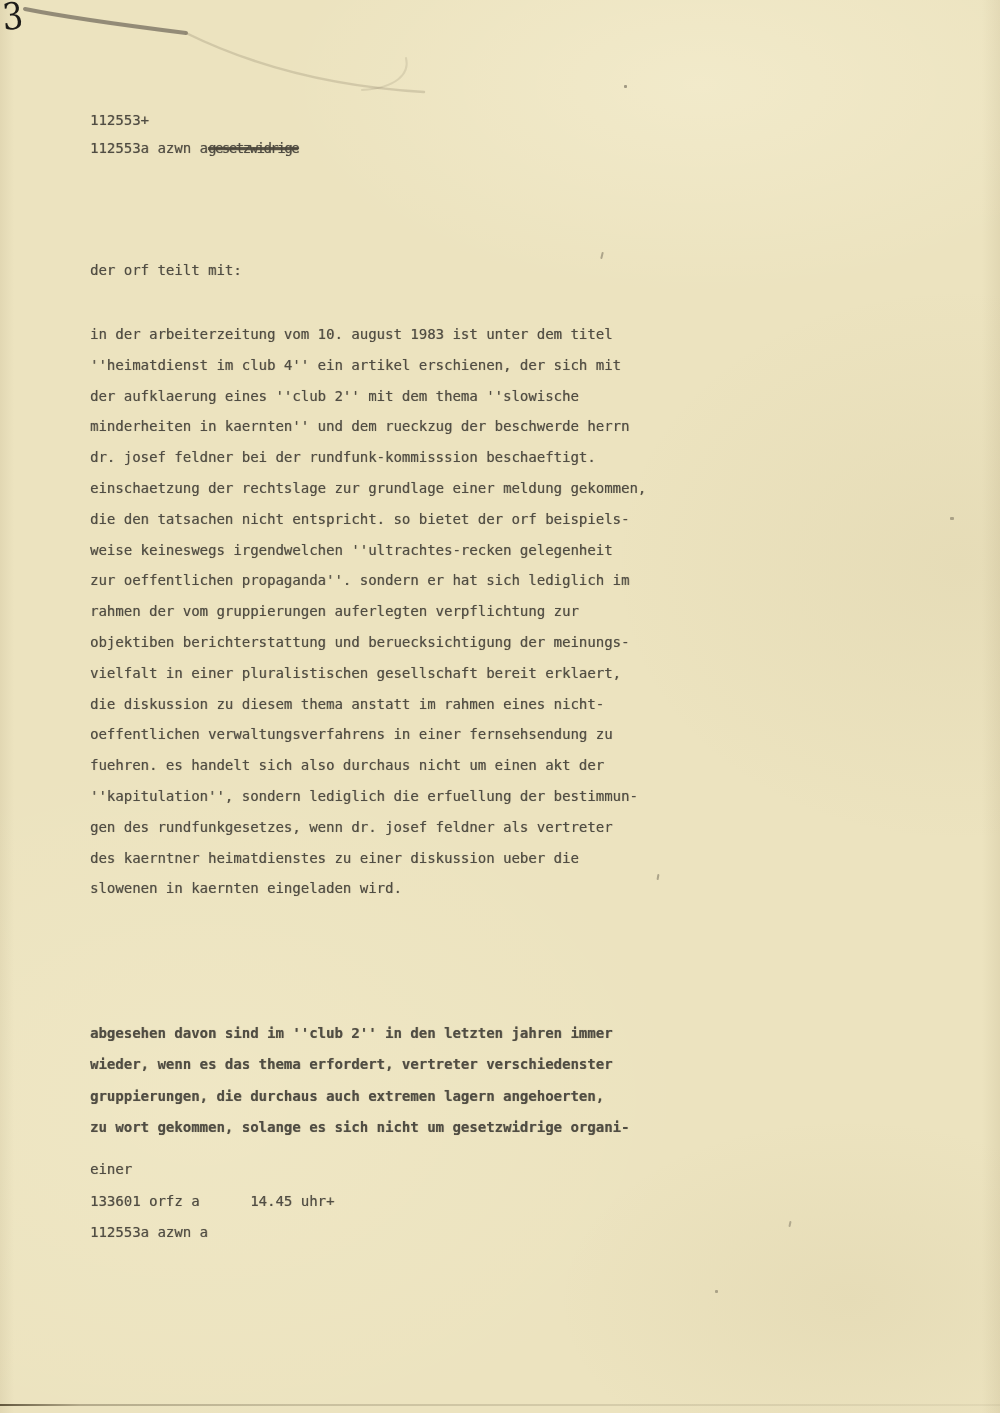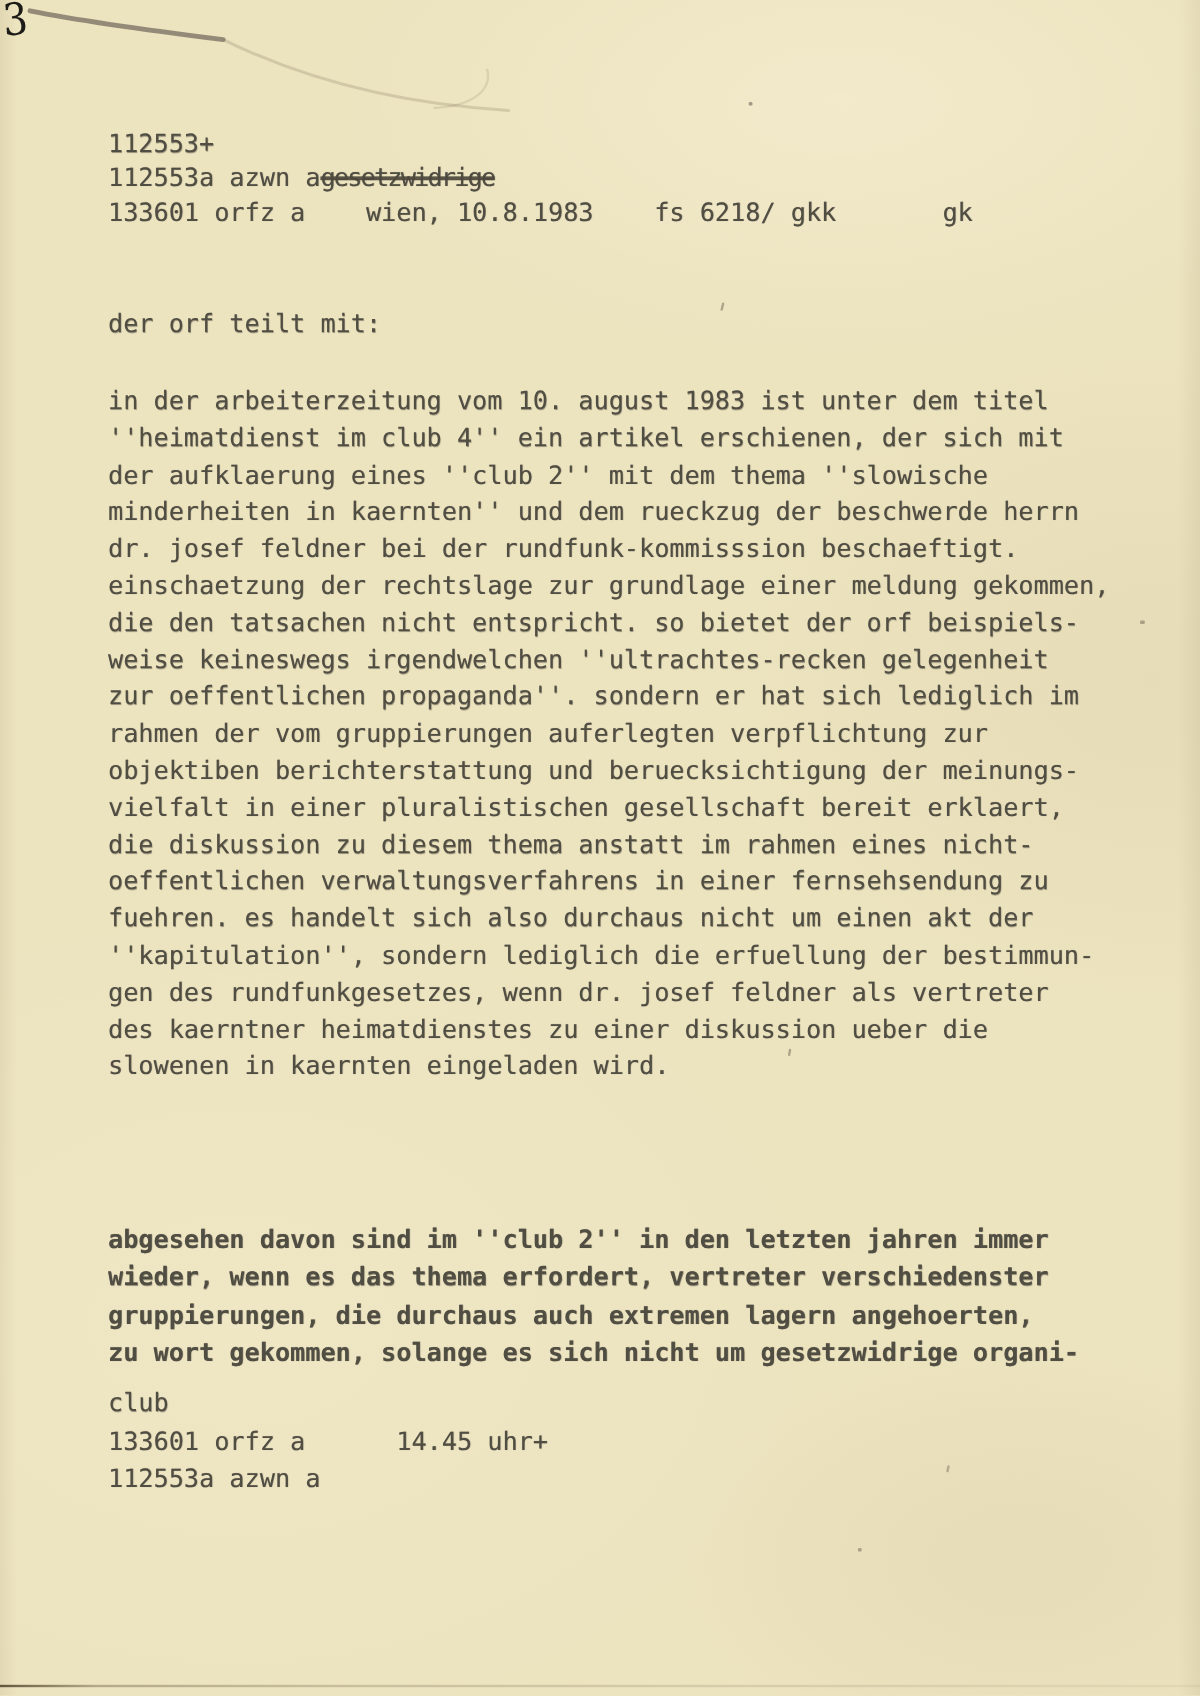--- a/index.html
+++ b/index.html
@@ -13,21 +13,21 @@
       radial-gradient(ellipse 500px 400px at 96% 40%, rgba(150,130,80,0.07), rgba(150,130,80,0) 70%),
       radial-gradient(ellipse 700px 500px at 20% 78%, rgba(255,250,225,0.16), rgba(255,250,225,0) 70%),
       radial-gradient(ellipse 420px 260px at 85% 92%, rgba(160,140,90,0.08), rgba(160,140,90,0) 70%),
       linear-gradient(90deg, rgba(130,112,70,0.10) 0px, rgba(130,112,70,0) 14px),
       linear-gradient(270deg, rgba(130,112,70,0.10) 0px, rgba(130,112,70,0) 18px),
       #ece3bf;
     font-family: "DejaVu Sans Mono", "Liberation Mono", monospace;
   }
   .tline {
     white-space: pre;
-    font-size: 21px;
+    font-size: 14px;
     color: #45423a;
     text-shadow: 0.4px 0.4px 0.7px rgba(66,61,50,0.55);
     opacity: 0.93;
   }
   .tblock { position: absolute; left: 90px; }
   #header     { top: 106px;  line-height: 28.4px; }
   #salutation { position: absolute; left: 90px; top: 255px; line-height: 31px; }
   #para1      { top: 319px;  line-height: 30.8px; }
   #para2      { top: 1018px;  line-height: 31.4px; font-weight: bold; }
   #footer     { top: 1154px; line-height: 31.5px; }
@@ -75,21 +75,20 @@
     <path d="M25,9 C70,18 130,26 186,33" stroke="#4a443c" stroke-width="4" fill="none" opacity="0.55" stroke-linecap="round"></path>
     <path d="M186,33 C245,62 320,86 424,92" stroke="#8d8269" stroke-width="2.5" fill="none" opacity="0.28" stroke-linecap="round"></path>
     <path d="M362,90 C396,88 410,74 406,58" stroke="#8d8269" stroke-width="2" fill="none" opacity="0.20" stroke-linecap="round"></path>
   </svg>
 
   <div id="handwritten">3</div>
 
   <div id="header" class="tblock">
     <div class="tline">112553+</div>
     <div class="tline"><span>112553a azwn a</span><span class="struck">gesetzwidrige</span></div>
-    <div class="tline">133601 orfz a    wien, 10.8.1983    fs 6218/ gkk       gk</div>
   </div>
 
   <div id="salutation" class="tline">der orf teilt mit:</div>
 
   <div id="para1" class="tblock">
     <div class="tline">in der arbeiterzeitung vom 10. august 1983 ist unter dem titel</div>
     <div class="tline">''heimatdienst im club 4'' ein artikel erschienen, der sich mit</div>
     <div class="tline">der aufklaerung eines ''club 2'' mit dem thema ''slowische</div>
     <div class="tline">minderheiten in kaernten'' und dem rueckzug der beschwerde herrn</div>
     <div class="tline">dr. josef feldner bei der rundfunk-kommisssion beschaeftigt.</div>
@@ -110,21 +109,21 @@
   </div>
 
   <div id="para2" class="tblock">
     <div class="tline">abgesehen davon sind im ''club 2'' in den letzten jahren immer</div>
     <div class="tline">wieder, wenn es das thema erfordert, vertreter verschiedenster</div>
     <div class="tline">gruppierungen, die durchaus auch extremen lagern angehoerten,</div>
     <div class="tline">zu wort gekommen, solange es sich nicht um gesetzwidrige organi-</div>
   </div>
 
   <div id="footer" class="tblock">
-    <div class="tline">club</div>
+    <div class="tline">einer</div>
     <div class="tline">133601 orfz a      14.45 uhr+</div>
     <div class="tline">112553a azwn a</div>
   </div>
 
   <span class="speck sp1"></span>
   <span class="speck sp2"></span>
   <span class="speck sp3"></span>
   <span class="speck sp4"></span>
   <span class="speck sp5"></span>
   <span class="speck sp6"></span>

